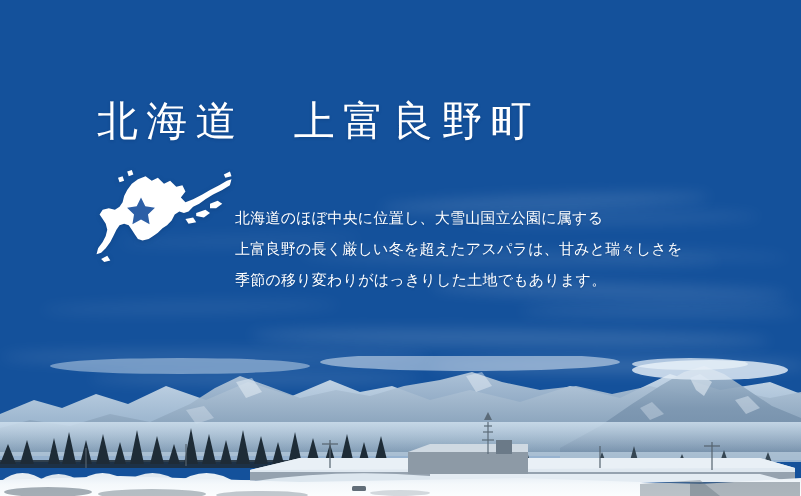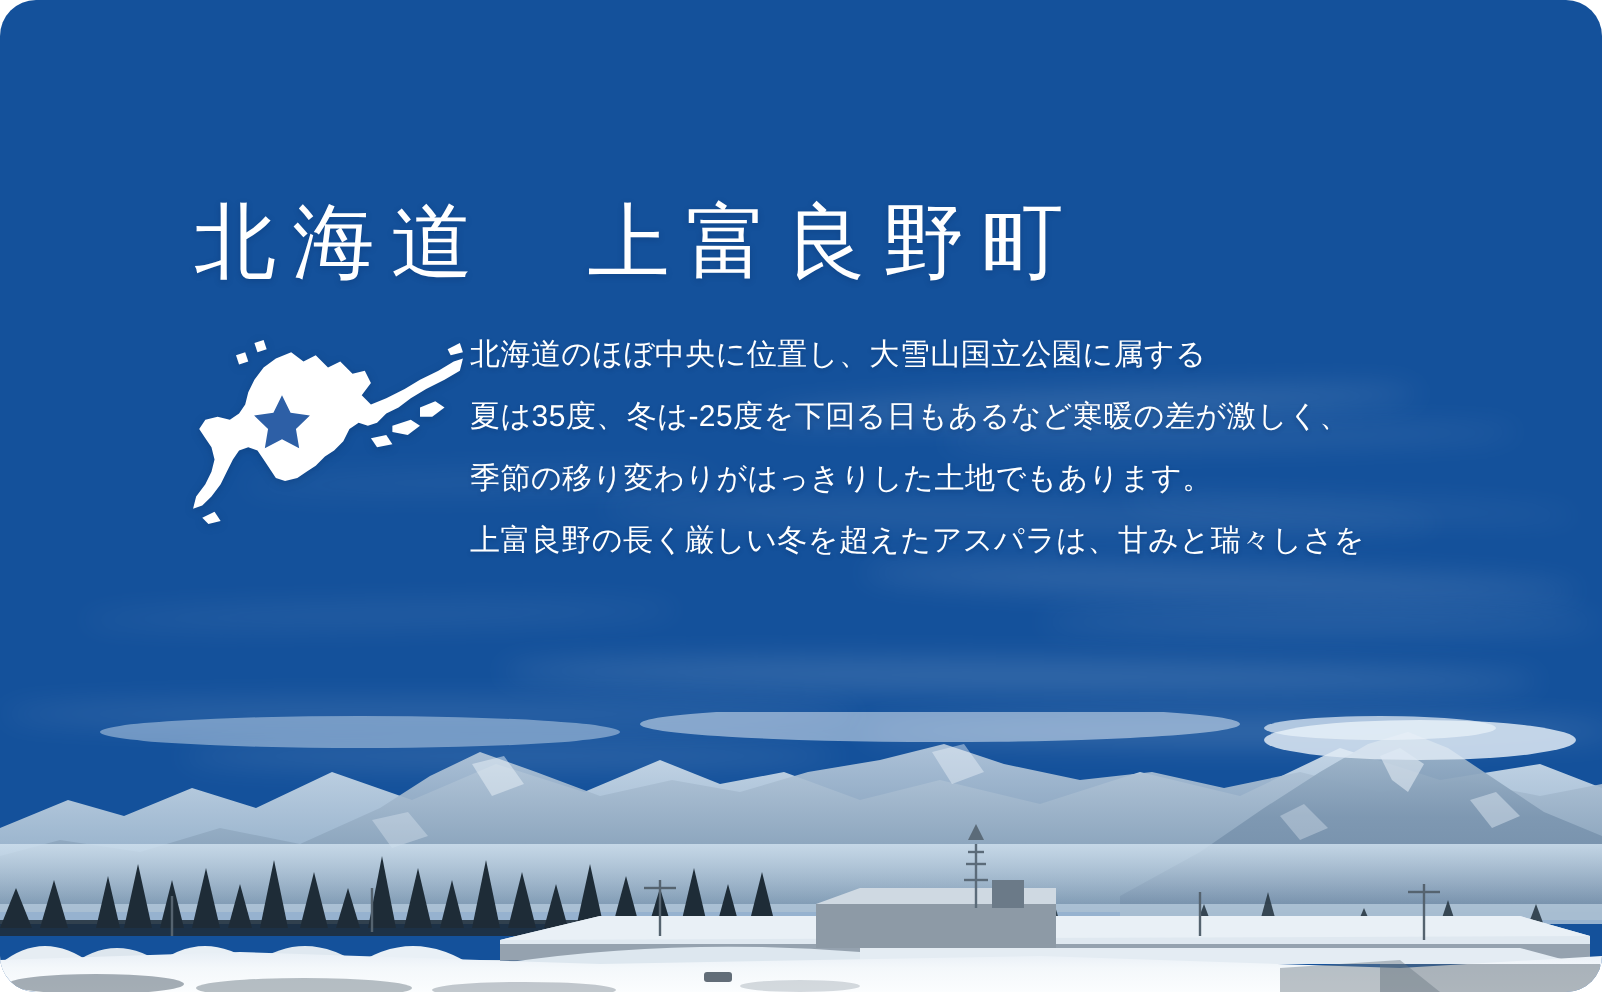--- a/index.html
+++ b/index.html
@@ -8,21 +8,20 @@
     font-family:"Liberation Sans","DejaVu Sans",sans-serif;
     -webkit-font-smoothing:antialiased;
   }
 
   .stage{
     position:relative;
     width:801px;
     height:496px;
     overflow:hidden;
     background:#14519b;
-    border-radius:18px;
   }
 
   
   .sky{
     position:absolute;
     left:0;top:0;right:0;height:430px;
     background:linear-gradient(to bottom,
         #144f97 0%,
         #165callback 0%,
         #15529d 10%,
@@ -95,20 +94,21 @@
 
   .copy{
     padding-top:0px;
     color:#ffffff;
     font-size:15px;
     line-height:31px;
     font-weight:400;
     letter-spacing:.015em;
     text-shadow:0 1px 2px rgba(0,40,90,.30);
     white-space:nowrap;
+    margin-top:40px;
   }
   .copy p{margin:0;}
 </style>
 </head>
 <body>
 
 <div class="stage">
 
   <div class="sky"></div>
   <div class="cloud c1"></div>
@@ -302,19 +302,18 @@
         <path fill="#ffffff" d="M30 12 L36 10 L38 16 L32 18 Z"></path>
         <path fill="#ffffff" d="M8 118 L16 114 L20 120 L12 122 Z"></path>
         <path fill="#ffffff" d="M168 8 L176 4 L178 10 L170 12 Z"></path>
 
         <path fill="#2d5fa6" d="M60 38 L65.6 49.4 L78.2 51.2 L69.1 60.1 L71.2 72.6 L60 66.7 L48.8 72.6 L50.9 60.1 L41.8 51.2 L54.4 49.4 Z"></path>
       </svg>
     </div>
 
     <div class="copy">
       <p>北海道のほぼ中央に位置し、大雪山国立公園に属する</p>
-      <p>夏は35度、冬は-25度を下回る日もあるなど寒暖の差が激しく、</p>
+      <p>上富良野の長く厳しい冬を超えたアスパラは、甘みと瑞々しさを</p>
       <p>季節の移り変わりがはっきりした土地でもあります。</p>
-      <p>上富良野の長く厳しい冬を超えたアスパラは、甘みと瑞々しさを</p>
     </div>
 
   </div>
 </div>
 
 </body></html>

